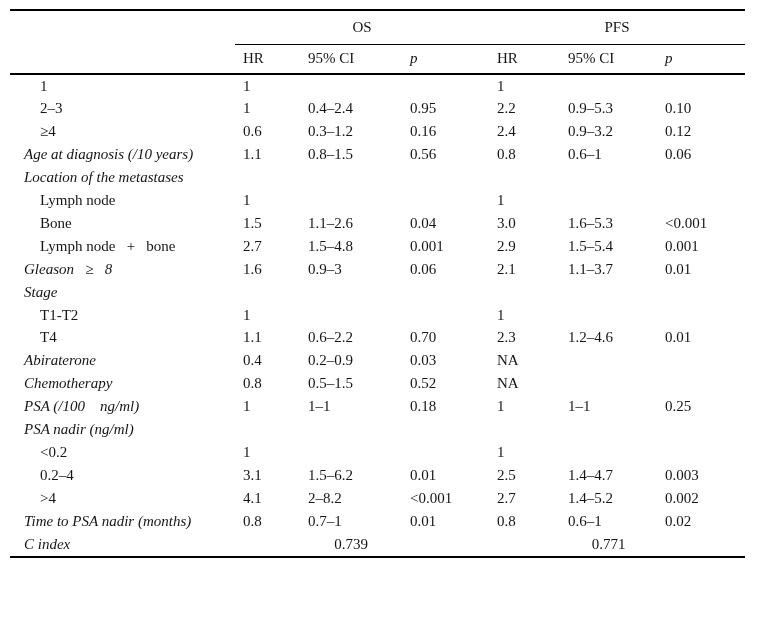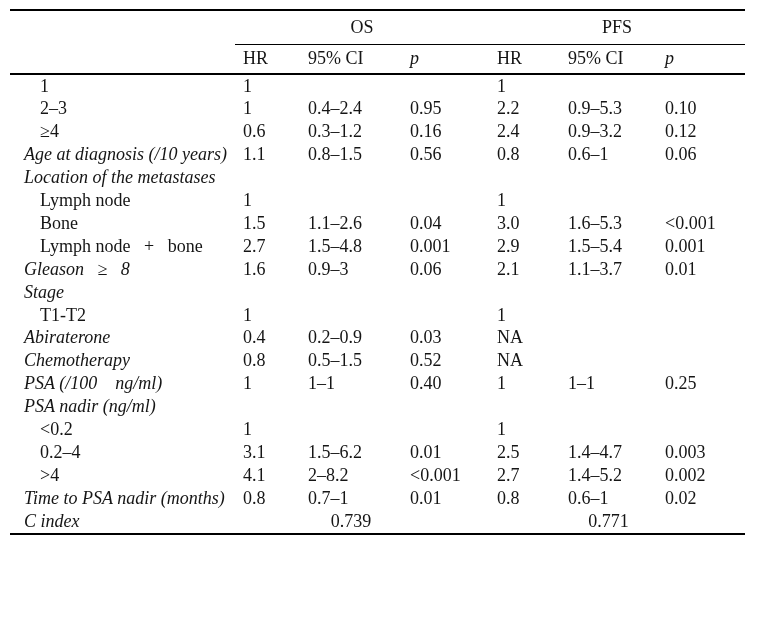--- a/index.html
+++ b/index.html
@@ -16,21 +16,21 @@
     font-family: "Liberation Serif", "DejaVu Serif", serif;
     color: #151515;
   }
   table.results {
     border-collapse: collapse;
     table-layout: fixed;
     width: 735px;
     margin: 9px 0 0 10px;
     border-top: 2px solid #000;
     border-bottom: 2px solid #000;
-    font-size: 18px;
+    font-size: 15px;
   }
   col.w-label { width: 225px; }
   col.w-c1 { width: 65px; }
   col.w-c2 { width: 102px; }
   col.w-c3 { width: 87px; }
   col.w-c4 { width: 71px; }
   col.w-c5 { width: 97px; }
   col.w-c6 { width: 88px; }
 
   thead tr.group-row td {
@@ -206,20 +206,29 @@
         </tr>
         <tr class="row-sub">
           <td class="label">T1-T2</td>
           <td class="c1">1</td>
           <td class="c2"></td>
           <td class="c3"></td>
           <td class="c4">1</td>
           <td class="c5"></td>
           <td class="c6"></td>
         </tr>
+        <tr class="row-sub">
+          <td class="label">T4</td>
+          <td class="c1">1.1</td>
+          <td class="c2">0.6–2.2</td>
+          <td class="c3">0.70</td>
+          <td class="c4">2.3</td>
+          <td class="c5">1.2–4.6</td>
+          <td class="c6">0.01</td>
+        </tr>
         <tr class="row-var">
           <td class="label">Abiraterone</td>
           <td class="c1">0.4</td>
           <td class="c2">0.2–0.9</td>
           <td class="c3">0.03</td>
           <td class="c4">NA</td>
           <td class="c5"></td>
           <td class="c6"></td>
         </tr>
         <tr class="row-var">
@@ -228,21 +237,21 @@
           <td class="c2">0.5–1.5</td>
           <td class="c3">0.52</td>
           <td class="c4">NA</td>
           <td class="c5"></td>
           <td class="c6"></td>
         </tr>
         <tr class="row-var">
           <td class="label">PSA (/100    ng/ml)</td>
           <td class="c1">1</td>
           <td class="c2">1–1</td>
-          <td class="c3">0.40</td>
+          <td class="c3">0.18</td>
           <td class="c4">1</td>
           <td class="c5">1–1</td>
           <td class="c6">0.25</td>
         </tr>
         <tr class="row-group">
           <td class="label">PSA nadir (ng/ml)</td>
           <td class="c1"></td>
           <td class="c2"></td>
           <td class="c3"></td>
           <td class="c4"></td>

